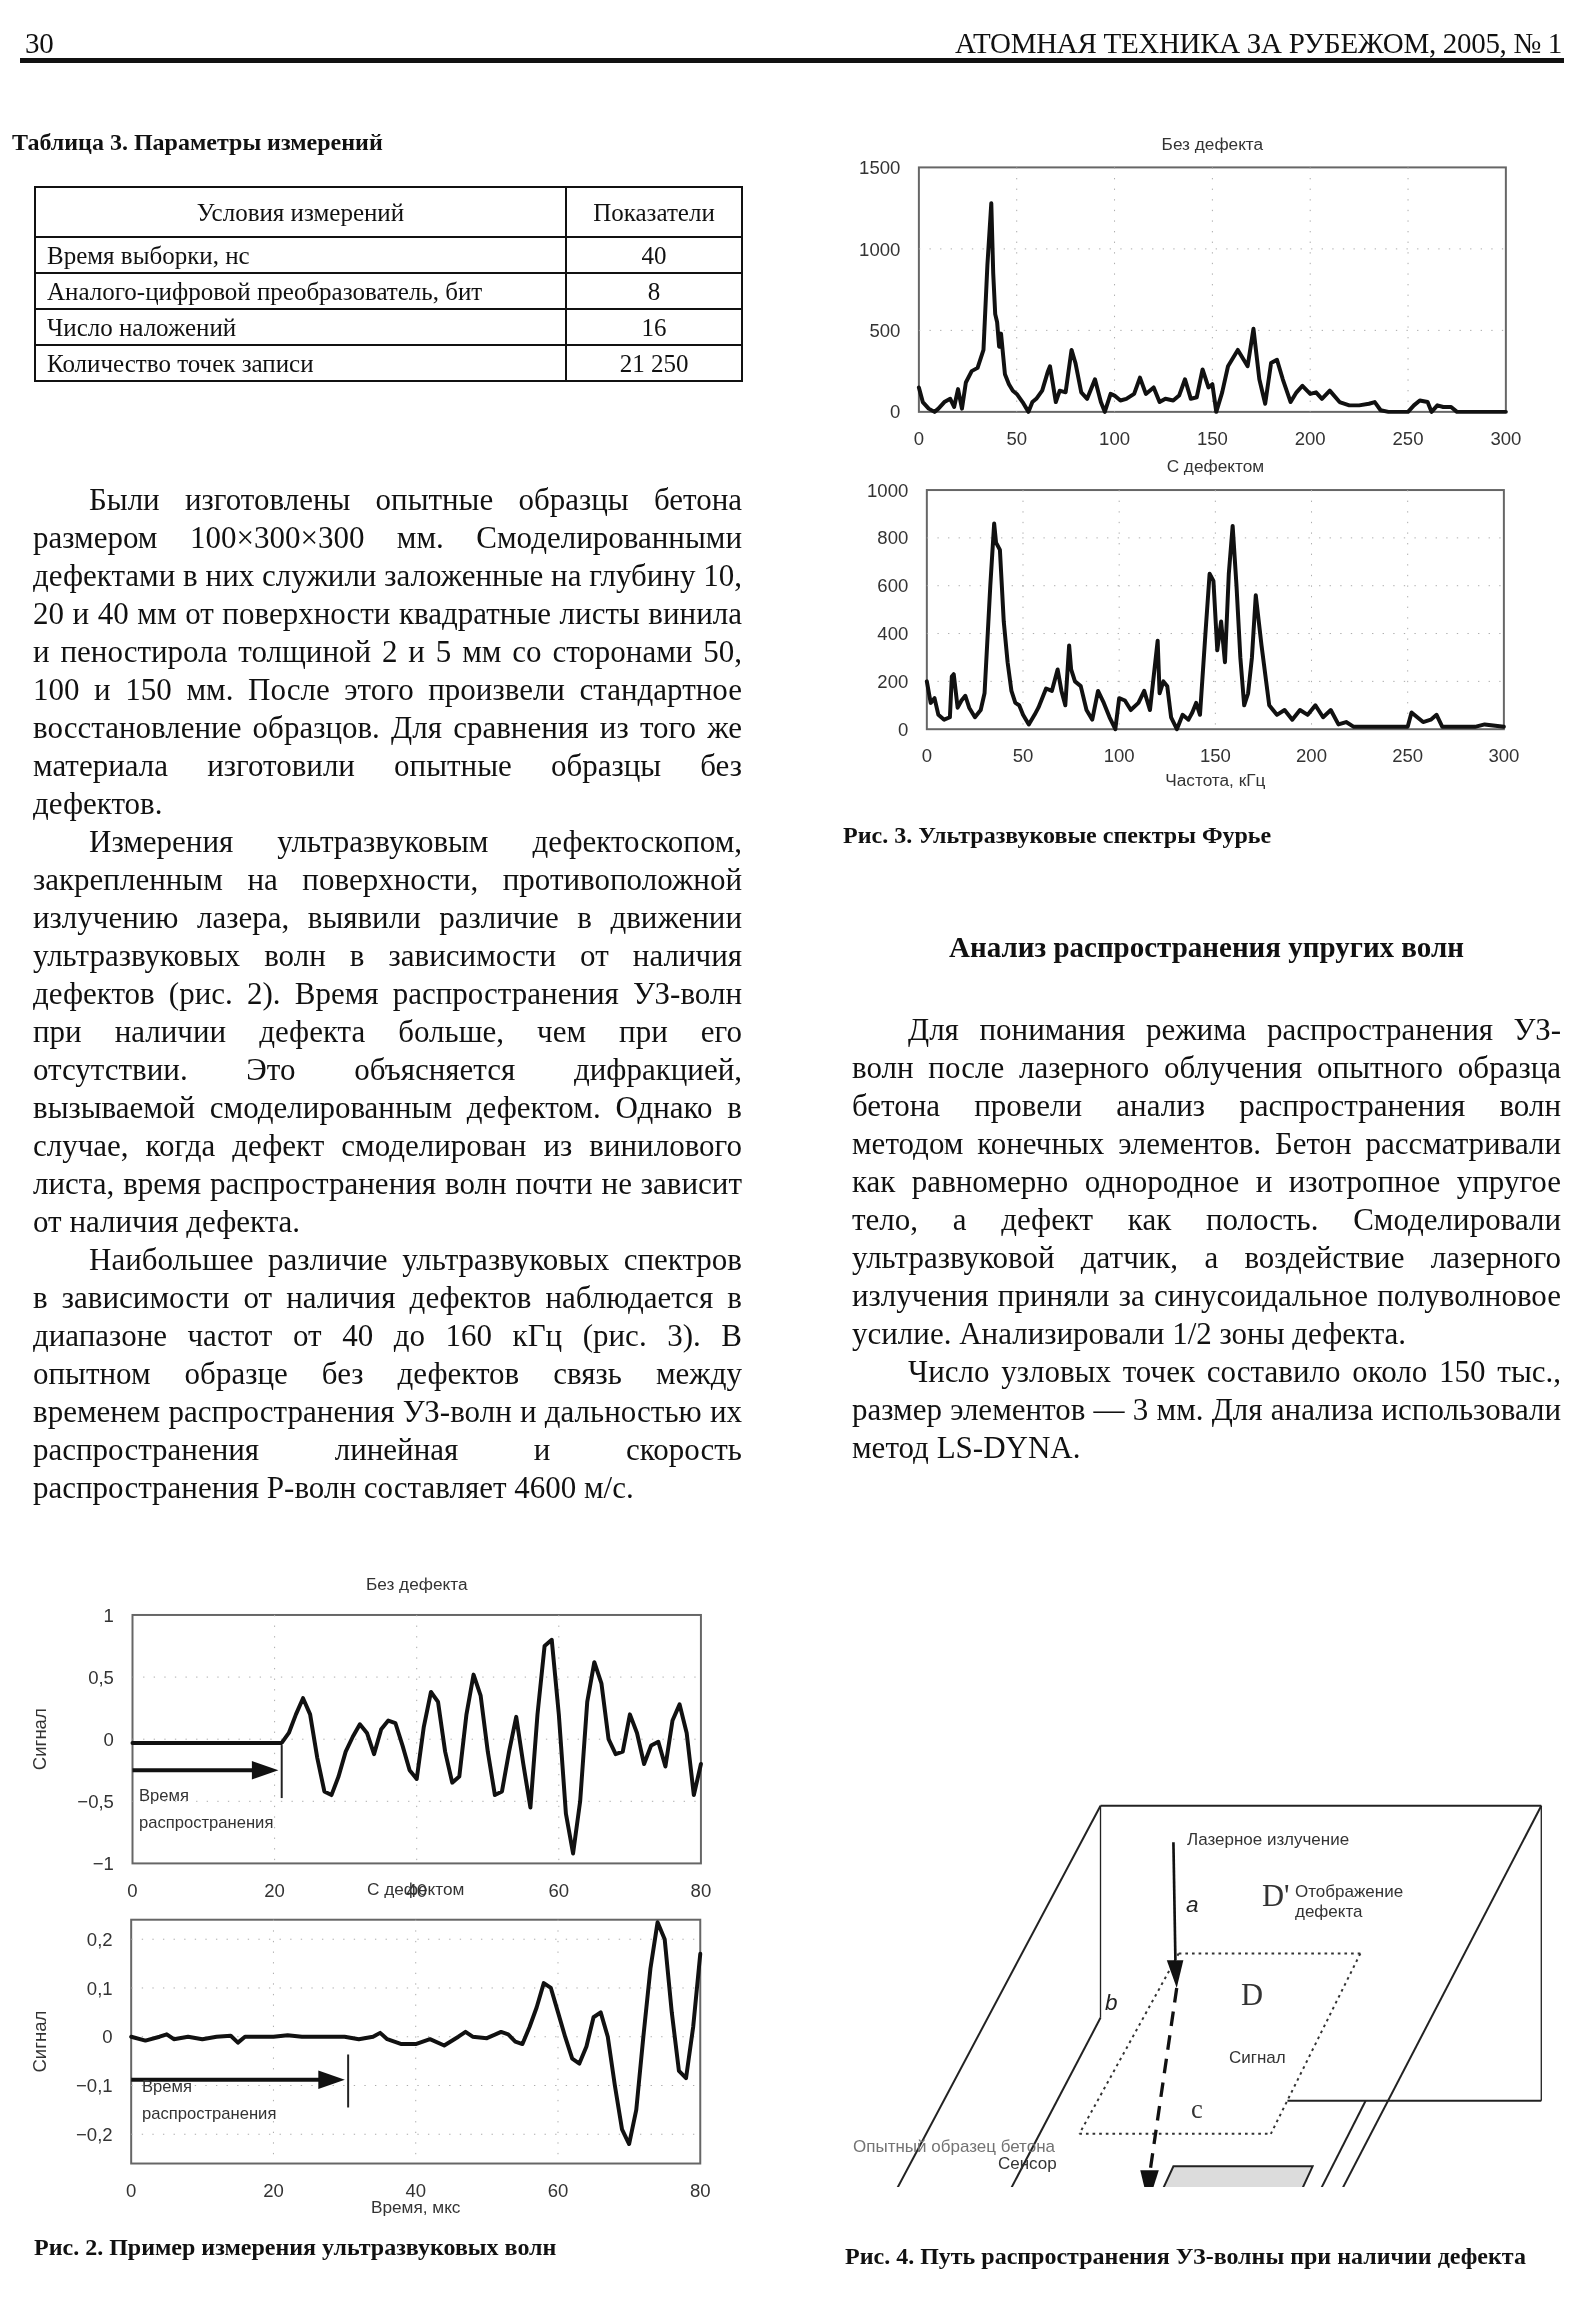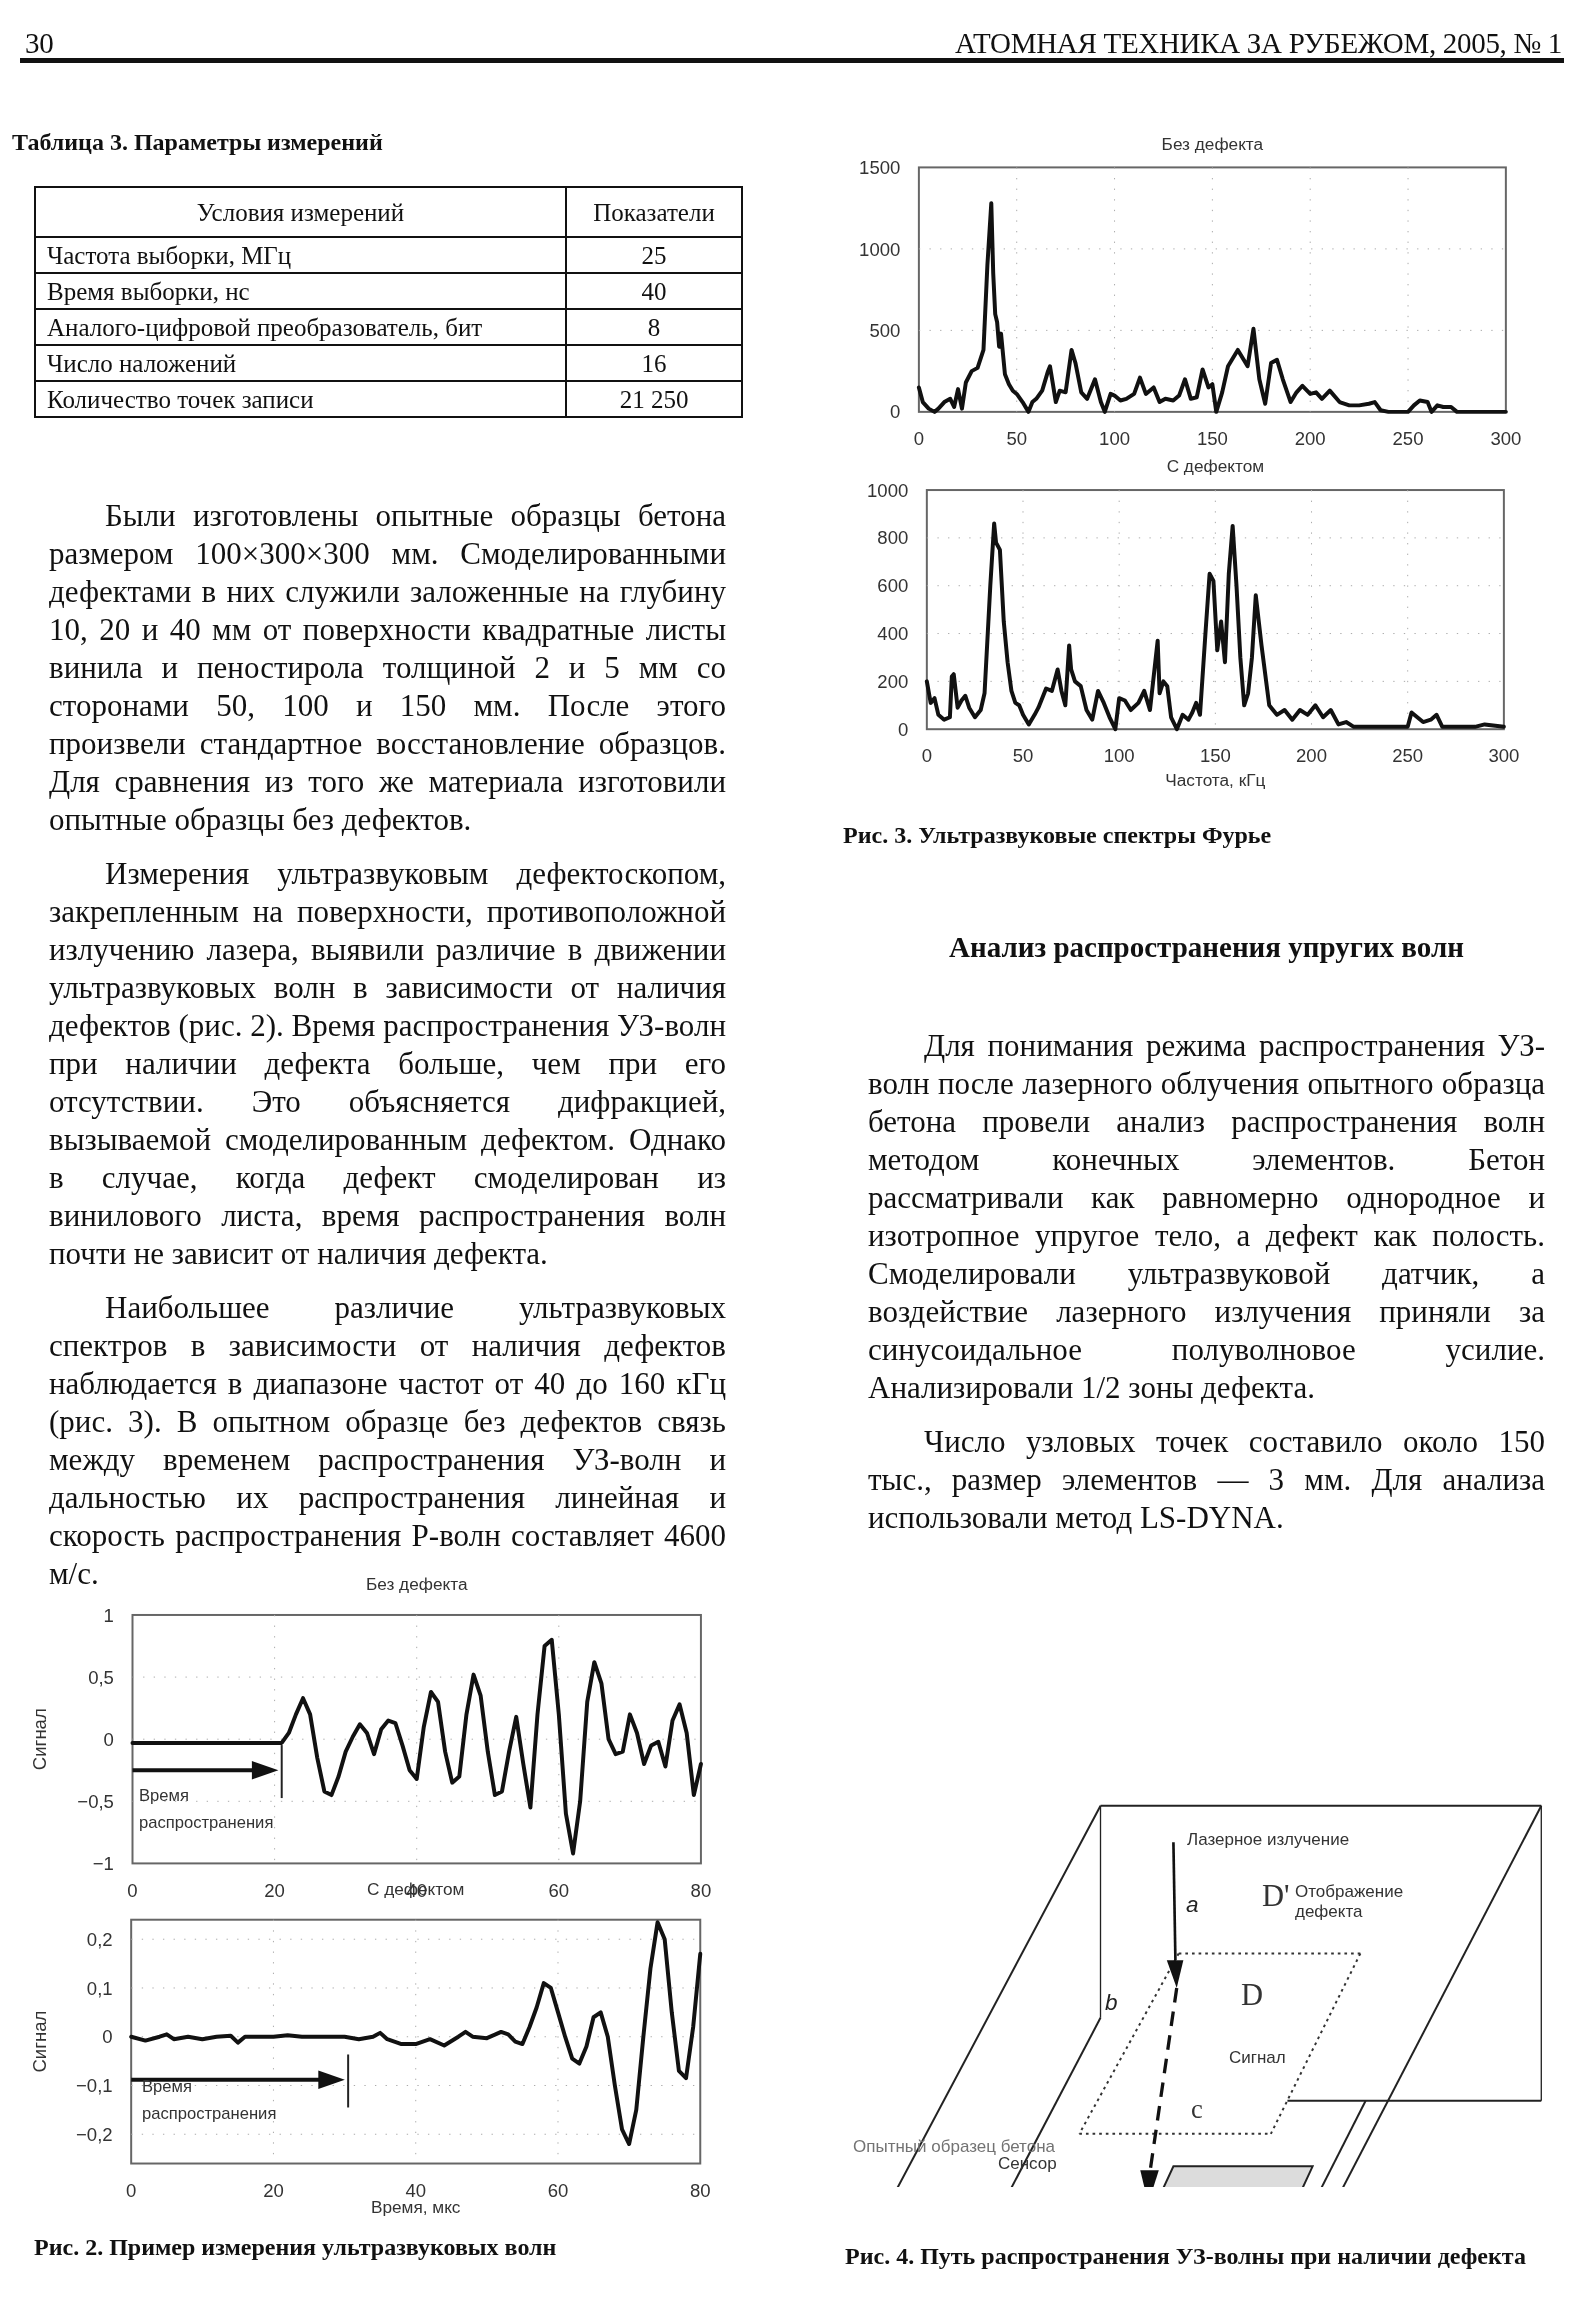--- a/index.html
+++ b/index.html
@@ -10,21 +10,21 @@
   .hdr-rule { left: 20px; right: 26.5px; top: 58px; height: 4.6px; background: #111; }
   .tbl-title { left: 12px; top: 129px; font-size: 24px; font-weight: bold; }
   table.params { position: absolute; left: 34px; top: 186px; width: 709px;
                  border-collapse: collapse; font-size: 25px; }
   table.params td, table.params th { border: 2px solid #111; height: 34px; padding: 0 11px;
                  font-weight: normal; line-height: 1; }
   table.params th { height: 48px; }
   table.params td.v { text-align: center; width: 152px; }
   table.params th.c1 { text-align: center; }
   .col { font-size: 31px; line-height: 38px; text-align: justify; }
-  .col p { margin: 16px; text-indent: 56px; }
+  .col p { margin: 0; text-indent: 56px; }
   .colL { left: 33px; width: 709px; top: 481px; }
   .colR { left: 852px; width: 709px; top: 1011px; }
   .section-title { left: 852px; width: 709px; top: 931px; font-size: 29px; font-weight: bold; text-align: center; }
   .caption { font-weight: bold; font-size: 24px; }
   svg text { font-family: "Liberation Sans", "DejaVu Sans", sans-serif; fill: #333; }
   .chart-svg { position: absolute; left: 0; top: 0; }
 </style>
 </head>
 <body>
 
@@ -34,24 +34,20 @@
 
 <div class="abs tbl-title">Таблица 3. Параметры измерений</div>
 <table class="params">
   <thead>
     <tr>
       <th class="c1">Условия измерений</th>
       <th class="c1">Показатели</th>
     </tr>
   </thead>
   <tbody>
-    <tr>
-        <td>Частота выборки, МГц</td>
-        <td class="v">25</td>
-      </tr>
     <tr>
         <td>Время выборки, нс</td>
         <td class="v">40</td>
       </tr>
     <tr>
         <td>Аналого-цифровой преобразователь, бит</td>
         <td class="v">8</td>
       </tr>
     <tr>
         <td>Число наложений</td>

